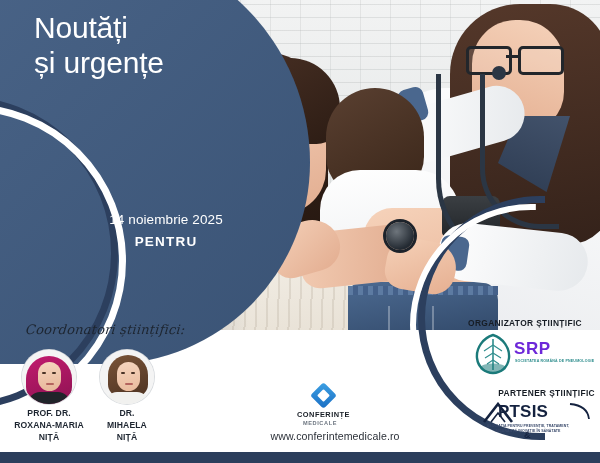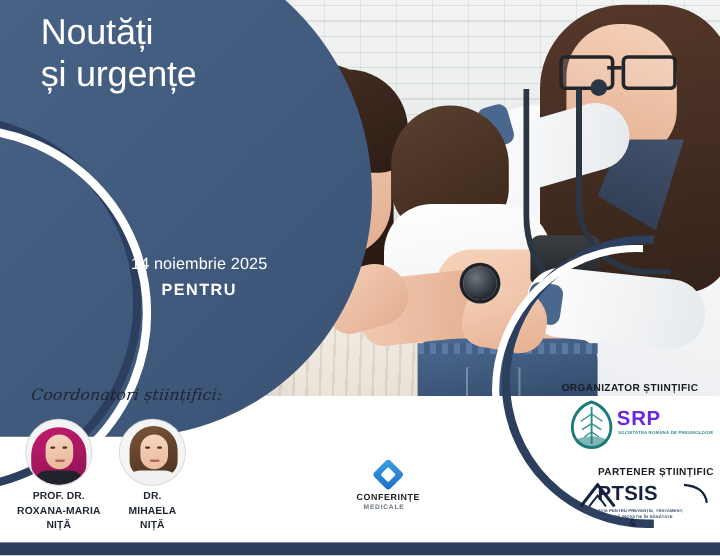--- a/index.html
+++ b/index.html
@@ -508,20 +508,21 @@
       <div>MIHAELA</div>
       <div>NIȚĂ</div>
     </div>
   </div>
 
   <div class="cm-logo">
     <div class="cm-diamond"></div>
     <div class="cm-t1">CONFERINȚE</div>
     <div class="cm-t2">MEDICALE</div>
   </div>
+  <div class="url">www.conferintemedicale.ro</div>
 
   <div class="org-label">ORGANIZATOR ȘTIINȚIFIC</div>
   <div class="srp">
     <svg class="srp-mark" viewBox="0 0 46 44">
       <path d="M23 3 C33 6 40 16 39 26 C38 35 31 41 23 41 C15 41 8 35 7 26 C6 16 13 6 23 3 Z" fill="none" stroke="#1b7a7a" stroke-width="2.4"></path>
       <path d="M23 7 L23 38" stroke="#2e8d8d" stroke-width="1.6"></path>
       <path d="M23 13 L14 19 M23 13 L32 19 M23 21 L15 26 M23 21 L31 26 M23 28 L17 32 M23 28 L29 32" stroke="#2e8d8d" stroke-width="1.1" fill="none"></path>
       <ellipse cx="23" cy="36" rx="13" ry="4.5" fill="#1b7a7a" opacity=".55"></ellipse>
     </svg>
     <div class="srp-txt">SRP</div>

